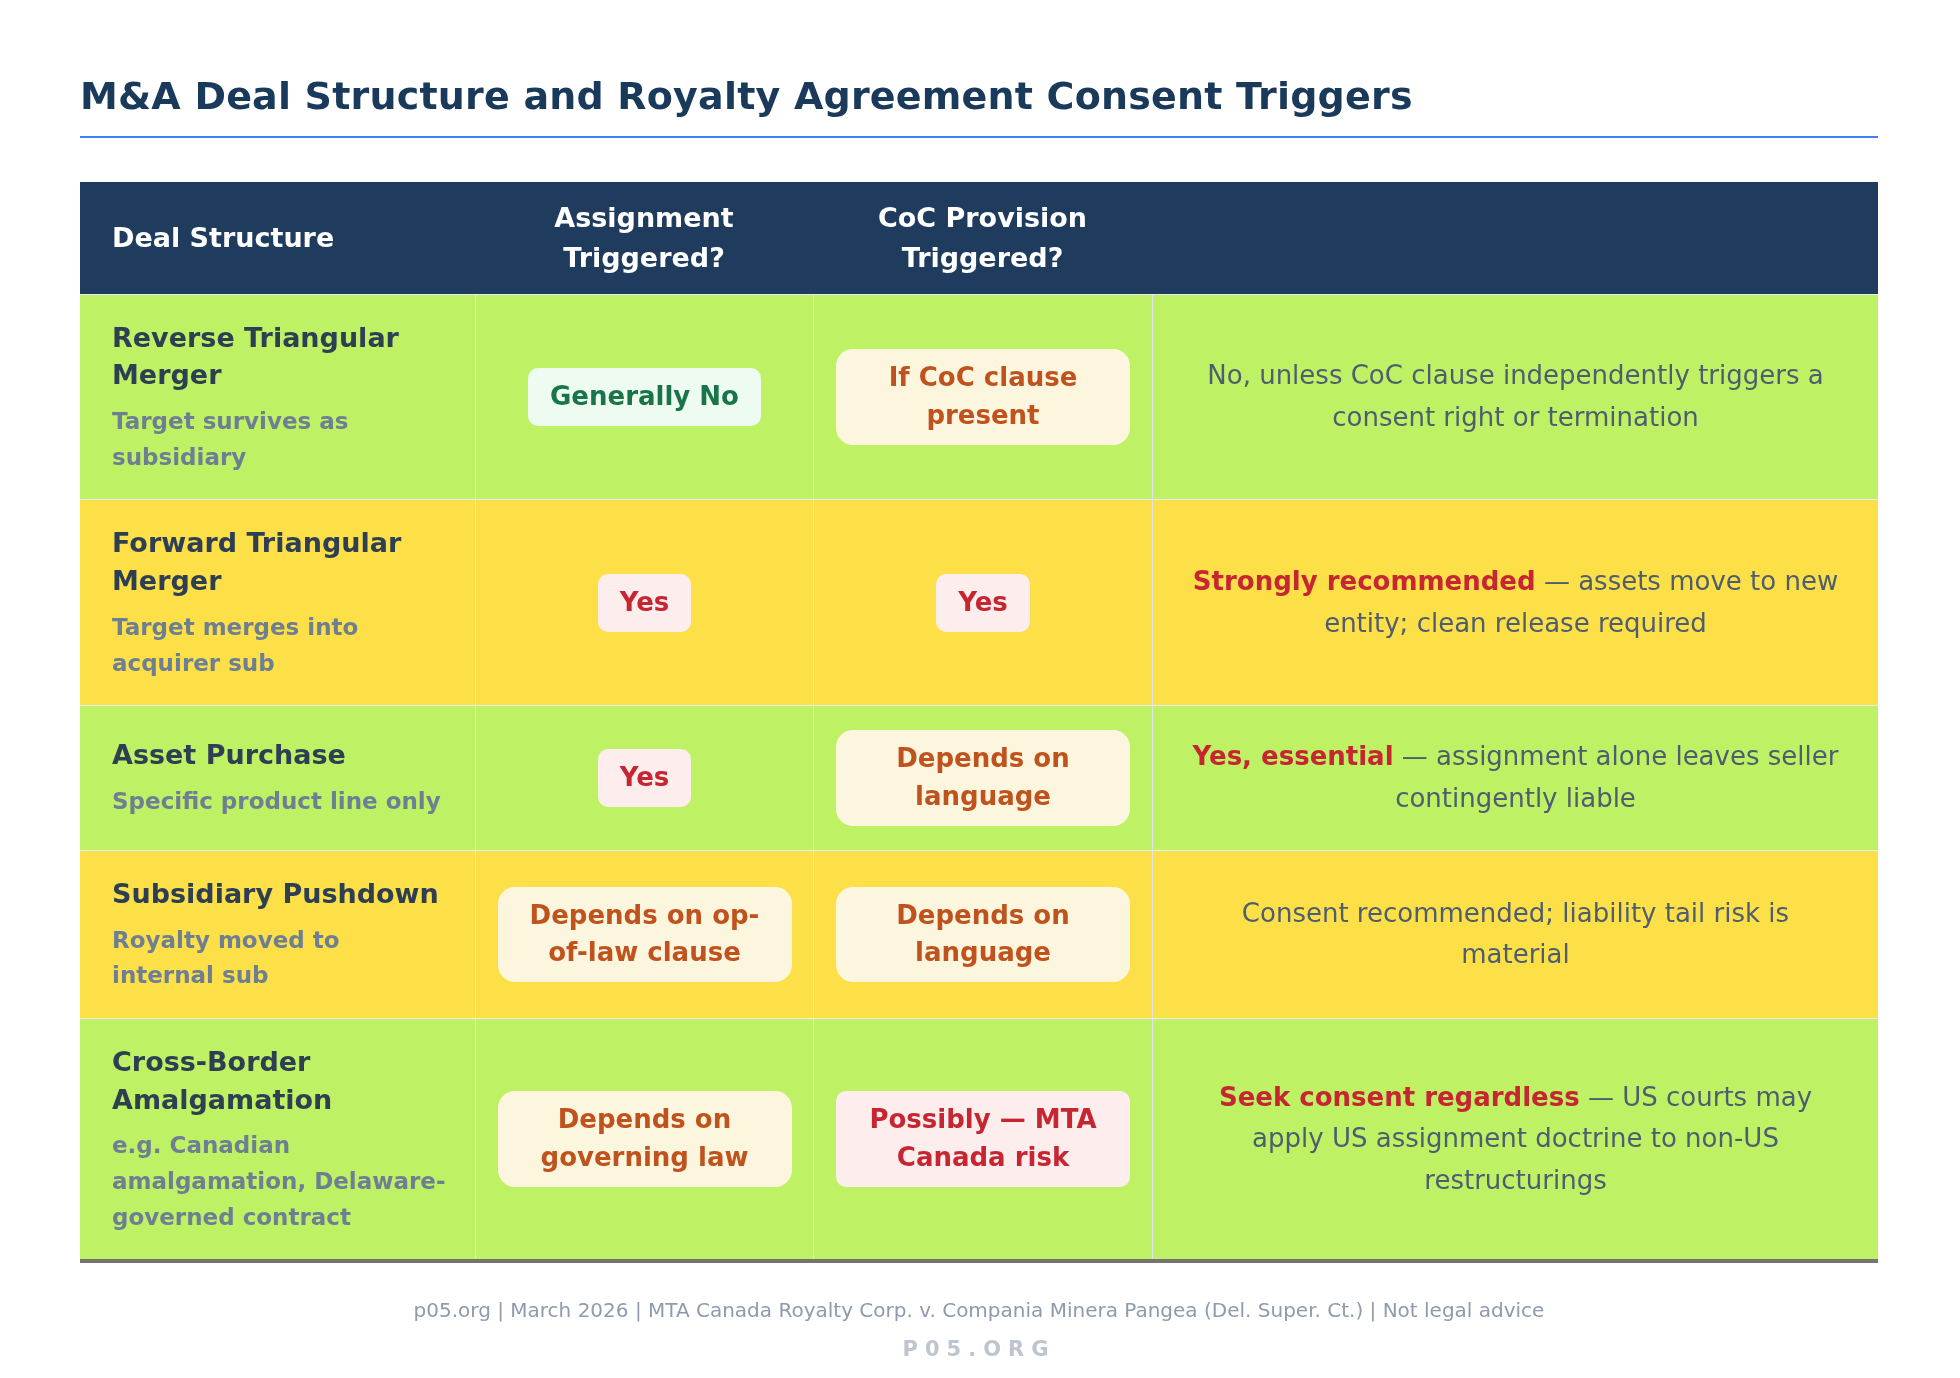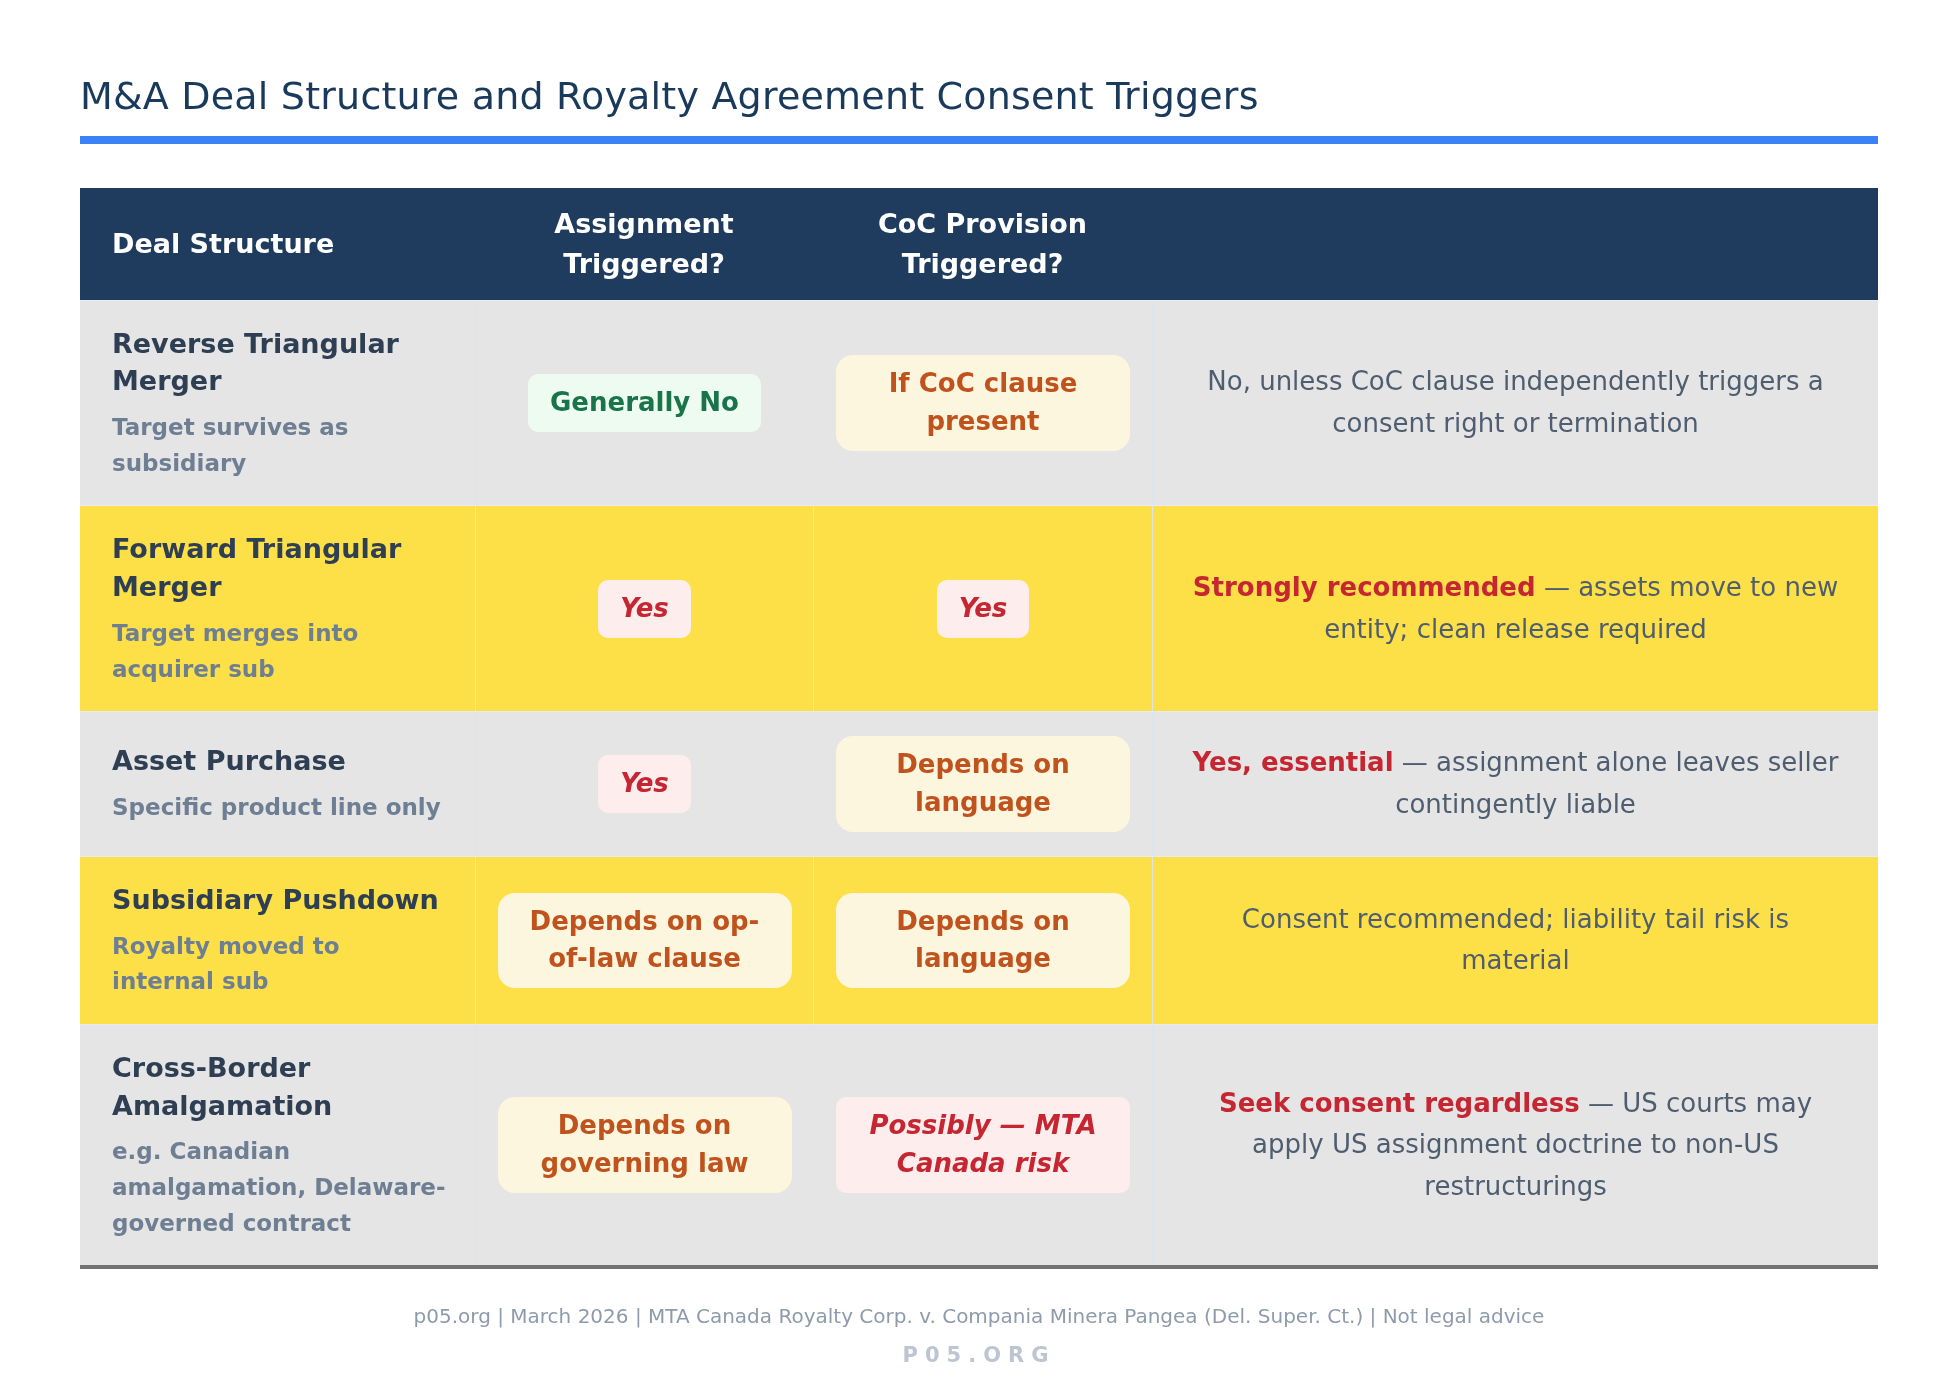--- a/index.html
+++ b/index.html
@@ -6,60 +6,60 @@
   body{
     width:1960px;height:1378px;position:relative;overflow:hidden;
     font-family:"DejaVu Sans","Liberation Sans",sans-serif;
     -webkit-font-smoothing:antialiased;
   }
   .page{position:absolute;left:80px;top:0;width:1798px;}
 
   
   .title{
     margin-top:74px;
-    font-size:38px;font-weight:normal;color:#1a3a5c;
+    font-size:38px;font-weight:bold;color:#1a3a5c;
     letter-spacing:0.2px;line-height:1.2;
     padding-bottom:16px;
-    border-bottom:8px solid #3b82f6;
+    border-bottom:2px solid #3b82f6;
   }
 
   
   .table{margin-top:44px;border-bottom:4px solid #737373;}
   .t-row{
     display:grid;
     grid-template-columns:395px 338px 339px 726px;
     align-items:stretch;
   }
   .t-row + .t-row{border-top:1px solid #e6ecf2;}
   .t-head{background:#1f3b5e;min-height:112px;border-top:none;}
   .hcell{
     display:flex;align-items:center;justify-content:center;text-align:center;
     color:#ffffff;font-weight:bold;font-size:27px;line-height:1.45;
     padding:14px 10px;
   }
   .hcell.first{justify-content:flex-start;text-align:left;padding-left:32px;}
 
-  .row-odd{background:#e5e5e5;}
+  .row-odd{background:#bef264;}
   .row-even{background:#fde047;}
   .cell{
     display:flex;flex-direction:column;align-items:center;justify-content:center;
     text-align:center;padding:24px 16px;
   }
   .cell.c2,.cell.c3,.cell.c4{border-left:1px solid #dde4ed;}
   .cell.c1{align-items:flex-start;text-align:left;padding-left:32px;padding-right:28px;}
 
   .deal-title{font-size:27px;font-weight:bold;color:#2e3f54;line-height:1.4;}
   .deal-sub{font-size:23px;font-weight:bold;color:#6e7f93;line-height:1.55;margin-top:10px;}
 
   .badge{
     display:inline-block;font-weight:bold;font-size:26px;line-height:1.45;
     padding:10px 22px;border-radius:10px;max-width:250px;
   }
   .badge.green{color:#19744a;background:#eefbf0;}
-  .badge.red{color:#c62631;background:#fdeded;font-style:italic;}
+  .badge.red{color:#c62631;background:#fdeded;}
   .badge.orange{color:#c0531d;background:#fdf6df;border-radius:17px;}
 
   .nov{font-size:26px;color:#4e5d6f;line-height:1.6;padding:0 22px;}
   .nov .lead{font-weight:bold;color:#c62631;}
 
   
   .footer{margin-top:32px;text-align:center;}
   .foot-line{font-size:20px;color:#8e9bac;line-height:1.5;}
   .foot-brand{
     margin-top:12px;font-size:21px;font-weight:bold;color:#bcc5d1;

